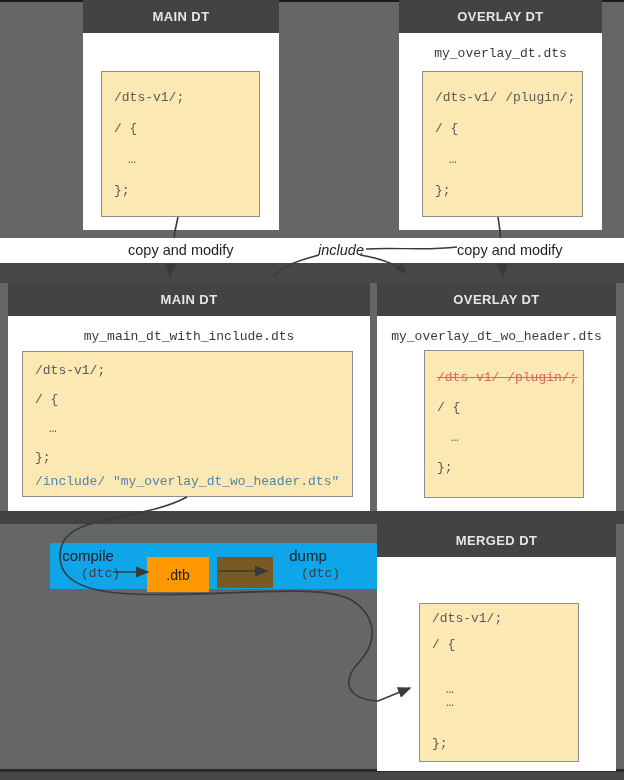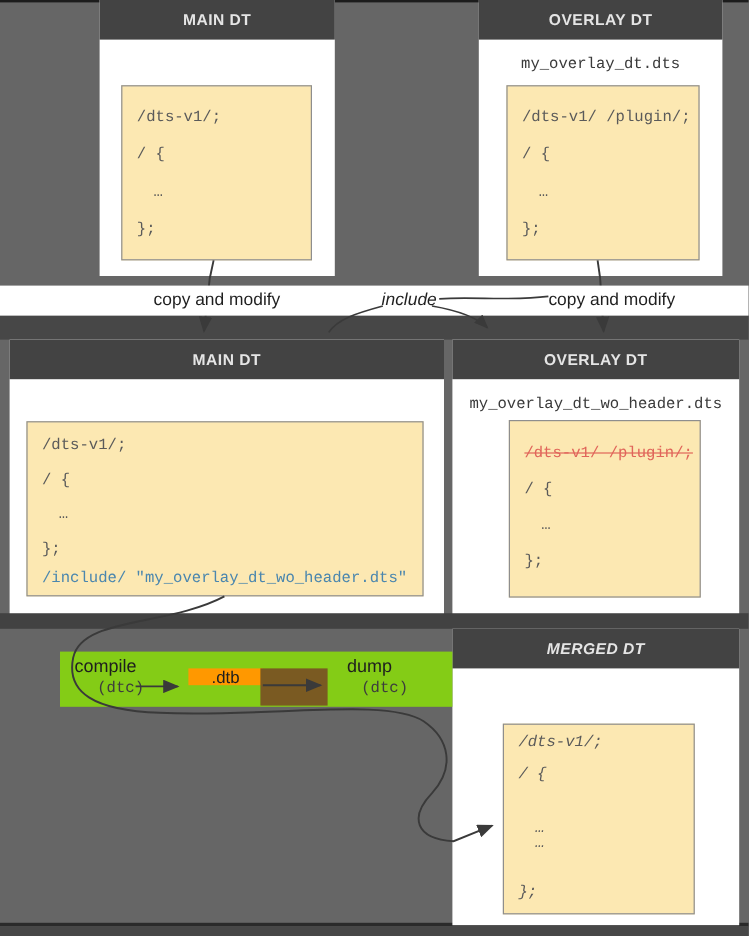--- a/index.html
+++ b/index.html
@@ -39,35 +39,35 @@
   #panel-mid-main{left:8px;top:283px;width:362px;height:228px;}
   #cb-mid-main{left:14px;top:68px;width:331px;height:146px;padding-top:4px;}
   #cb-mid-main .code-line{line-height:29px;}
   .include-line{line-height:20px;white-space:pre;color:#4A86AE;}
 
   #panel-mid-overlay{left:377px;top:283px;width:239px;height:228px;}
   #cb-mid-overlay{left:47px;top:67px;width:160px;height:148px;padding-top:12px;}
   #cb-mid-overlay .code-line{line-height:30px;}
   .deleted-line{color:#E0655A;text-decoration:line-through;text-decoration-color:#E0655A;}
 
-  #panel-merged{left:377px;top:524px;width:239px;height:247px;font-style:italic;}
+  #panel-merged{left:377px;top:524px;width:239px;height:247px;}
   #cb-merged{left:42px;top:79px;width:160px;height:159px;padding-top:2px;}
   .m0{line-height:25px;white-space:pre;}
   .m1{line-height:28px;white-space:pre;}
   .m2{margin-top:24px;line-height:13px;white-space:pre;}
   .m3{line-height:13px;white-space:pre;}
   .m4{margin-top:26px;line-height:18px;white-space:pre;}
 
-  #compile-band{position:absolute;left:50px;top:543px;width:327px;height:46px;background:#84cc16;z-index:3;}
+  #compile-band{position:absolute;left:50px;top:543px;width:327px;height:46px;background:#0ea5e9;z-index:3;}
   .tool-label{position:absolute;top:4px;width:64px;text-align:center;color:#1e1e1e;}
   .tool-name{font-size:15px;line-height:18px;}
   .tool-cmd{font-family:"Liberation Mono",monospace;font-size:13px;line-height:17px;color:#3d3d3d;text-align:right;}
   #lbl-compile{left:6px;}
   #lbl-dump{left:226px;}
-  #dtb-box{position:absolute;left:107px;top:14px;width:62px;height:14px;background:#FF9800;
+  #dtb-box{position:absolute;left:97px;top:14px;width:62px;height:35px;background:#FF9800;
            display:flex;align-items:center;justify-content:center;font-size:14px;color:#1e1e1e;}
   #dtb-shadow{position:absolute;left:167px;top:14px;width:56px;height:31px;background:#7A5A22;}
 
   #arrows-over{z-index:4;}
 </style>
 </head>
 <body>
 
 <div class="stage">
 
@@ -109,20 +109,21 @@
     <div class="codebox" id="cb-top-overlay">
       <div class="code-line">/dts-v1/ /plugin/;</div>
       <div class="code-line">/ {</div>
       <div class="code-line indent">…</div>
       <div class="code-line">};</div>
     </div>
   </div>
 
   <div class="panel" id="panel-mid-main">
     <div class="panel-header">MAIN DT</div>
+    <div class="filename">my_main_dt_with_include.dts</div>
     <div class="codebox" id="cb-mid-main">
       <div class="code-line">/dts-v1/;</div>
       <div class="code-line">/ {</div>
       <div class="code-line indent">…</div>
       <div class="code-line">};</div>
       <div class="include-line">/include/ "my_overlay_dt_wo_header.dts"</div>
     </div>
   </div>
 
   <div class="panel" id="panel-mid-overlay">

